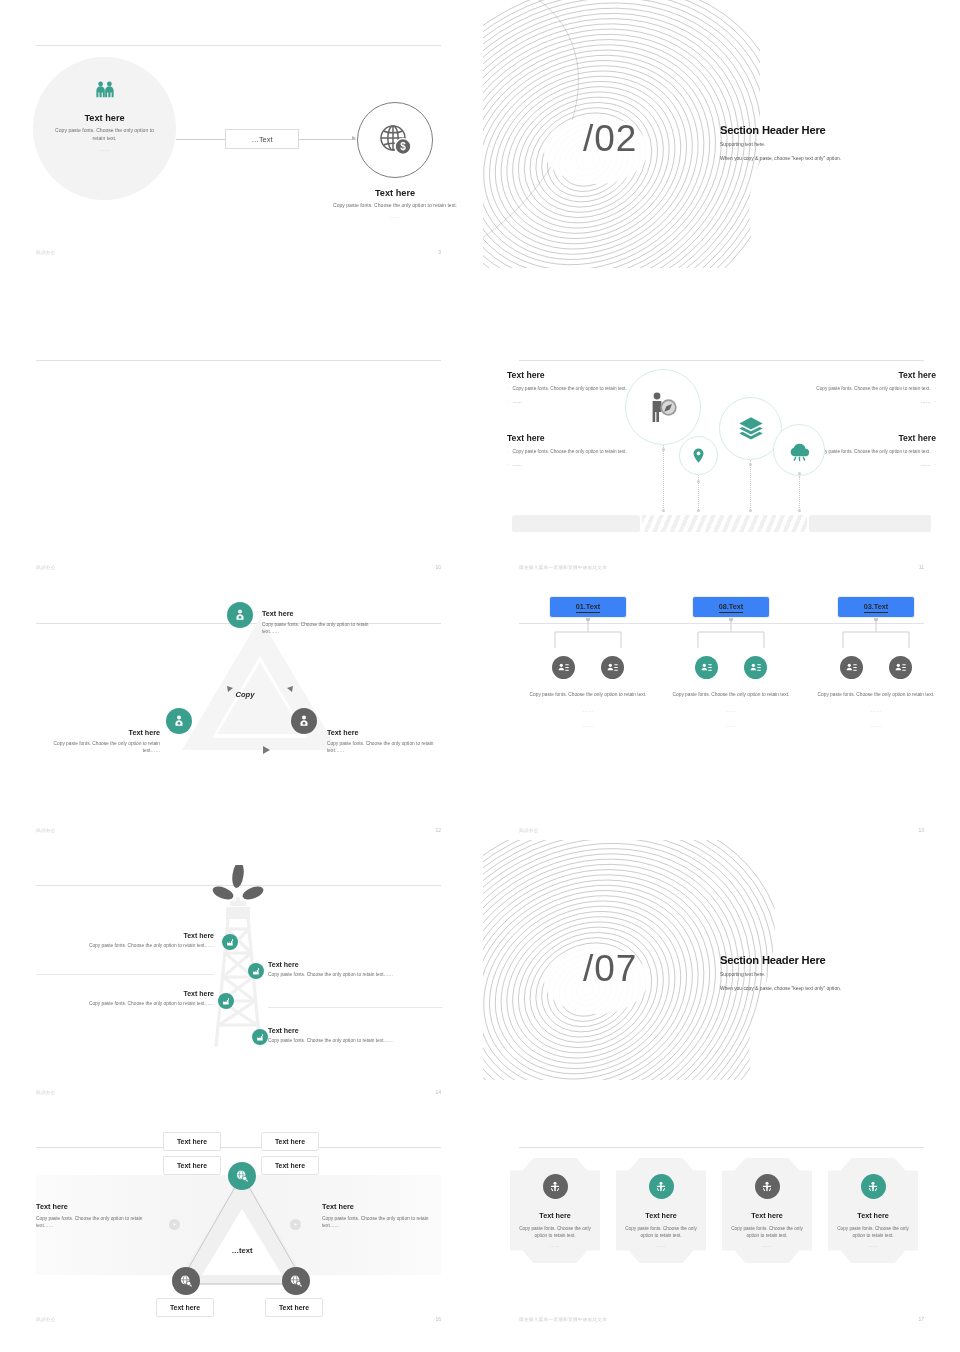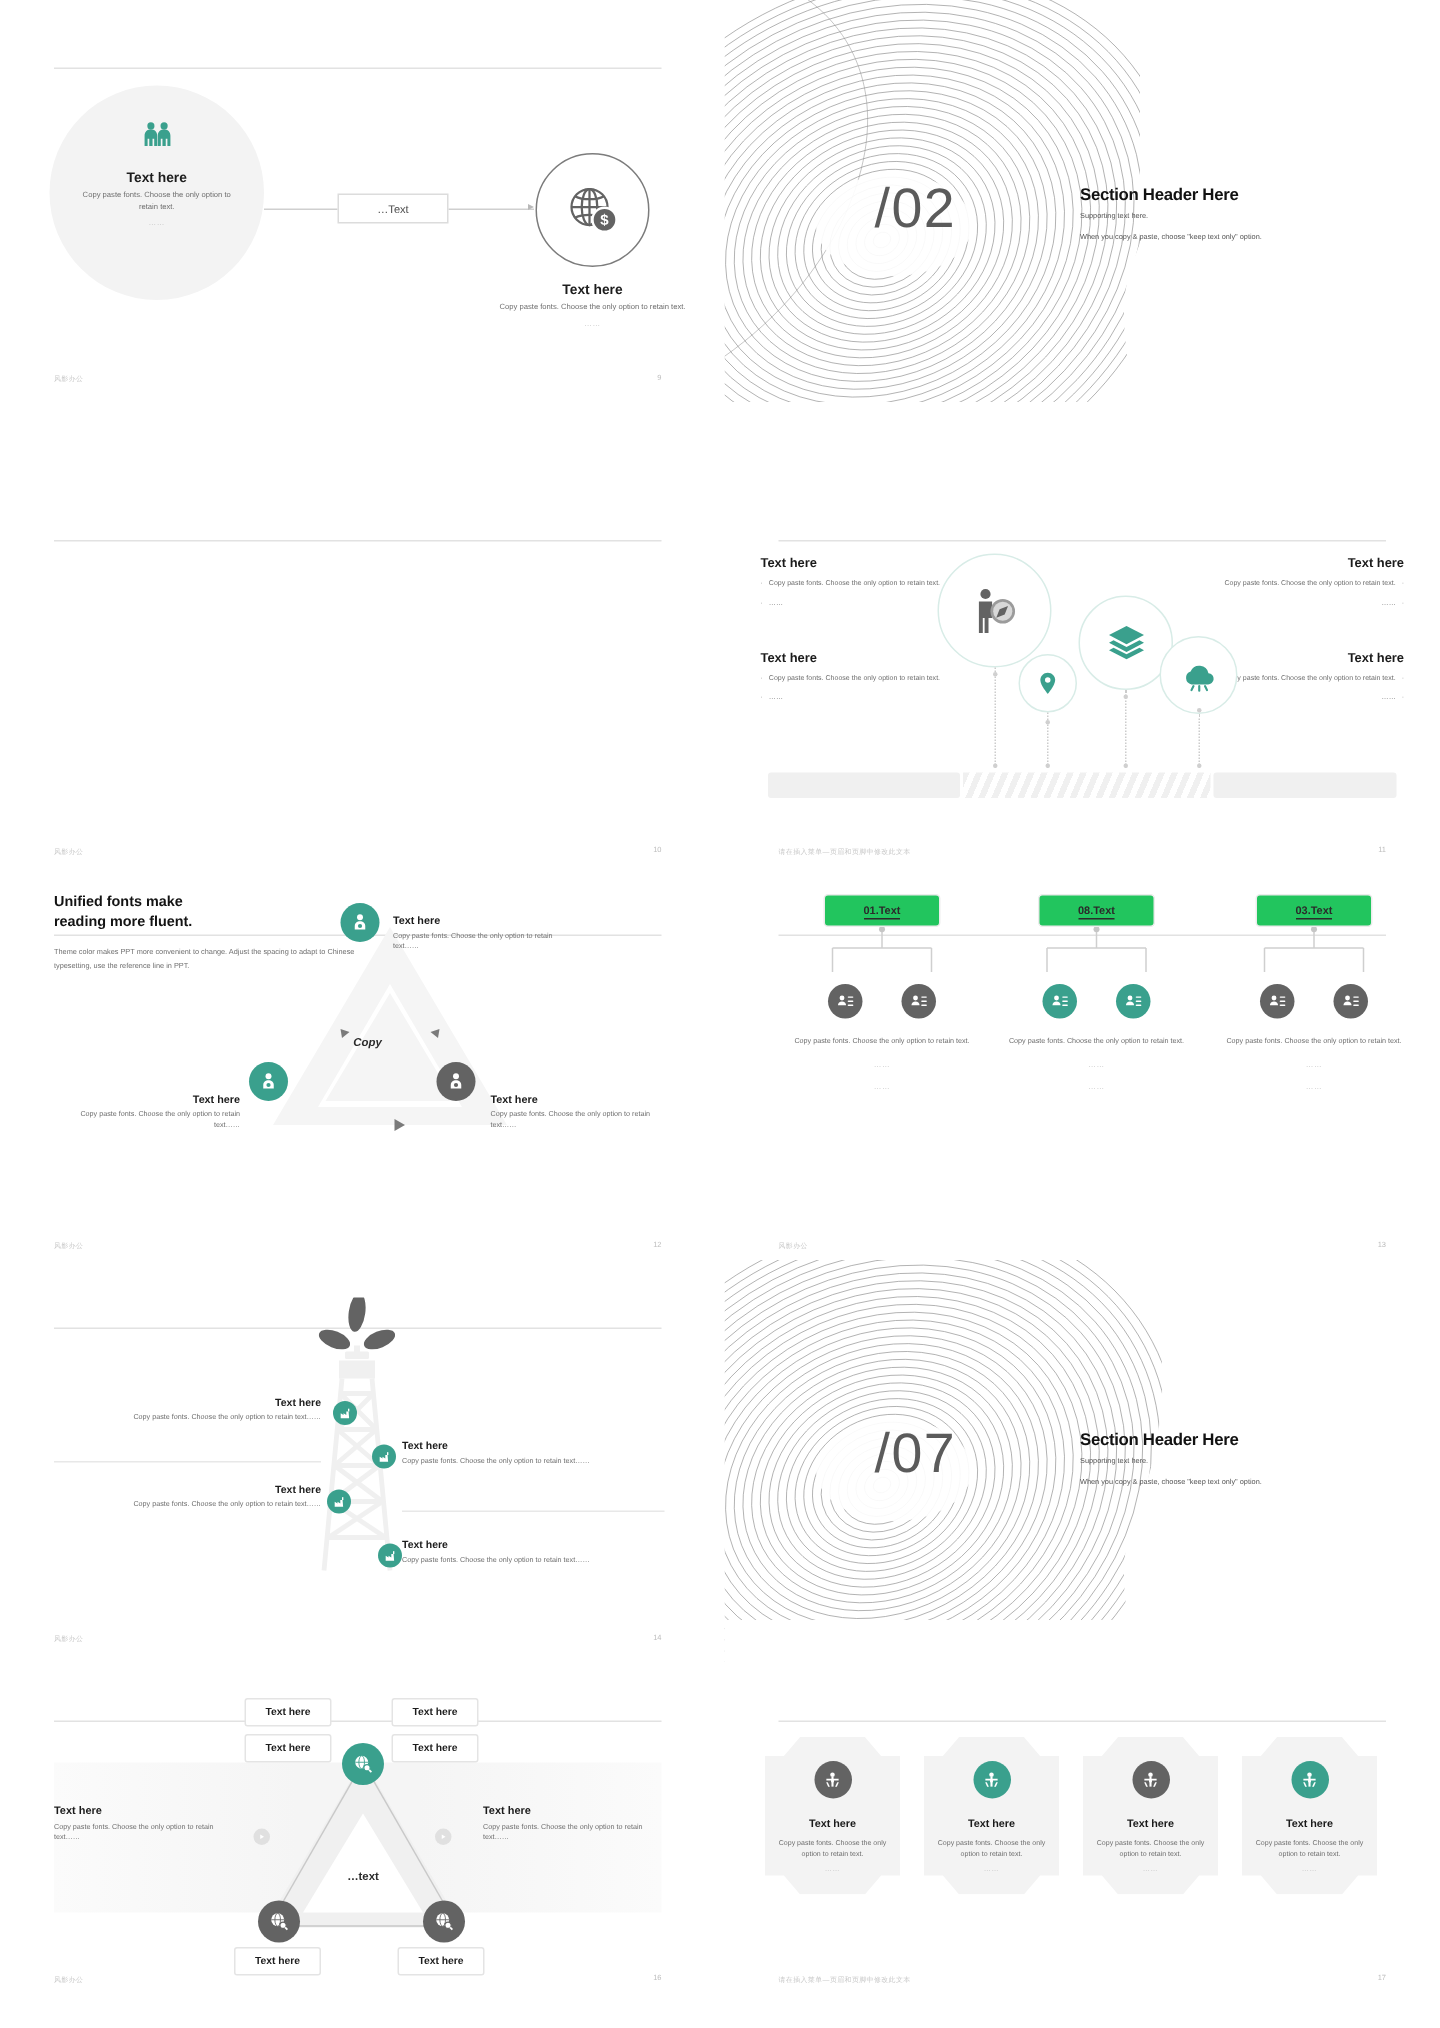--- a/index.html
+++ b/index.html
@@ -106,21 +106,21 @@
   .s12-lede h2 { font-size:9.6px; font-weight:bold;color:#131313; line-height:1.35;}
   .s12-lede p { font-size:4.9px;color:#6f6f6f;line-height:1.9;margin-top:9px;}
   .s12-node { position:absolute; width:26px;height:26px;border-radius:50%;
               display:flex;align-items:center;justify-content:center;}
   .s12-teal { background:#3aa08d; }
   .s12-gray { background:#636363; }
   .s12-lbl  { position:absolute; width:125px; }
   .s12-lbl h3 { font-size:7.2px;font-weight:bold;color:#1b1b1b;}
   .s12-lbl p  { font-size:4.8px;color:#6f6f6f;line-height:1.5;margin-top:3px;}
   .s13-tab {
-    width:78px;height:22px;margin:0 auto; background:#22c55e;border:1px solid #ececec;
+    width:78px;height:22px;margin:0 auto; background:#3b82f6;border:1px solid #ececec;
     border-radius:3px; display:flex;align-items:center;justify-content:center;
   }
   .s13-tab span { font-size:7.3px; font-weight:bold; color:#2b2b2b; border-bottom:1px solid #2b2b2b; padding-bottom:1px;}
   .s13-icons { display:flex; justify-content:center; gap:26px; }
   .s13-ic { width:23px;height:23px;border-radius:50%;display:flex;align-items:center;justify-content:center;}
   .s13-desc { text-align:center; margin-top:12px; }
   .s13-desc .body-t { font-size:4.8px; }
   .s13-desc .dots { display:block; margin-top:9px;}
 
   
@@ -392,26 +392,20 @@
     <div class="s11-hatch" style="left:159px;top:200px;width:165px"></div>
     <div class="s11-bar" style="left:326px;top:200px;width:122px"></div>
 
     <div class="footer-l">请在插入菜单—页眉和页脚中修改此文本</div>
     <div class="footer-r">11</div>
   </div>
 
   <div class="slide" style="left:0;top:578px">
     <div class="topline"></div>
 
-    <div class="s12-lede" style="left:36px;top:18px;position:absolute;width:205px">
-      <h2>
-        <span>Unified fonts make</span><br><span>reading more fluent.</span>
-      </h2>
-      <p>Theme color makes PPT more convenient to change. Adjust the spacing to adapt to Chinese typesetting, use the reference line in PPT.</p>
-    </div>
 
     <svg style="position:absolute;left:175px;top:32px;width:170px;height:150px" viewBox="0 0 170 150">
       <path d="M85,8 L163,140 L7,140 Z" fill="#f5f5f5"></path>
       <path d="M85,46 L133,128 L37,128 Z" fill="#ffffff"></path>
       <path d="M85,52 L128,124 L42,124 Z" fill="#f5f5f5"></path>
       <g fill="#7a7a7a">
         <path d="M52,76 l6,2 l-5,4 z"></path>
         <path d="M118,76 l-6,2 l5,4 z"></path>
         <path d="M88,136 l7,4 l-7,4 z"></path>
       </g>

